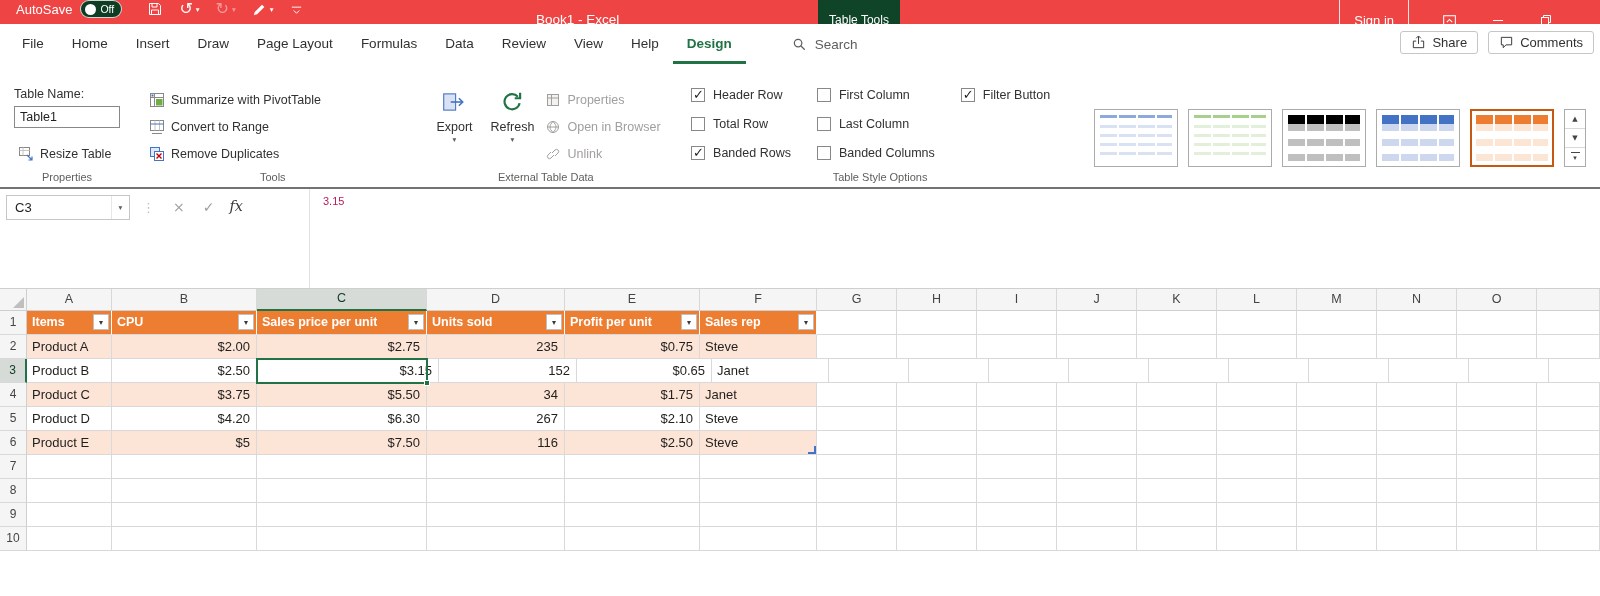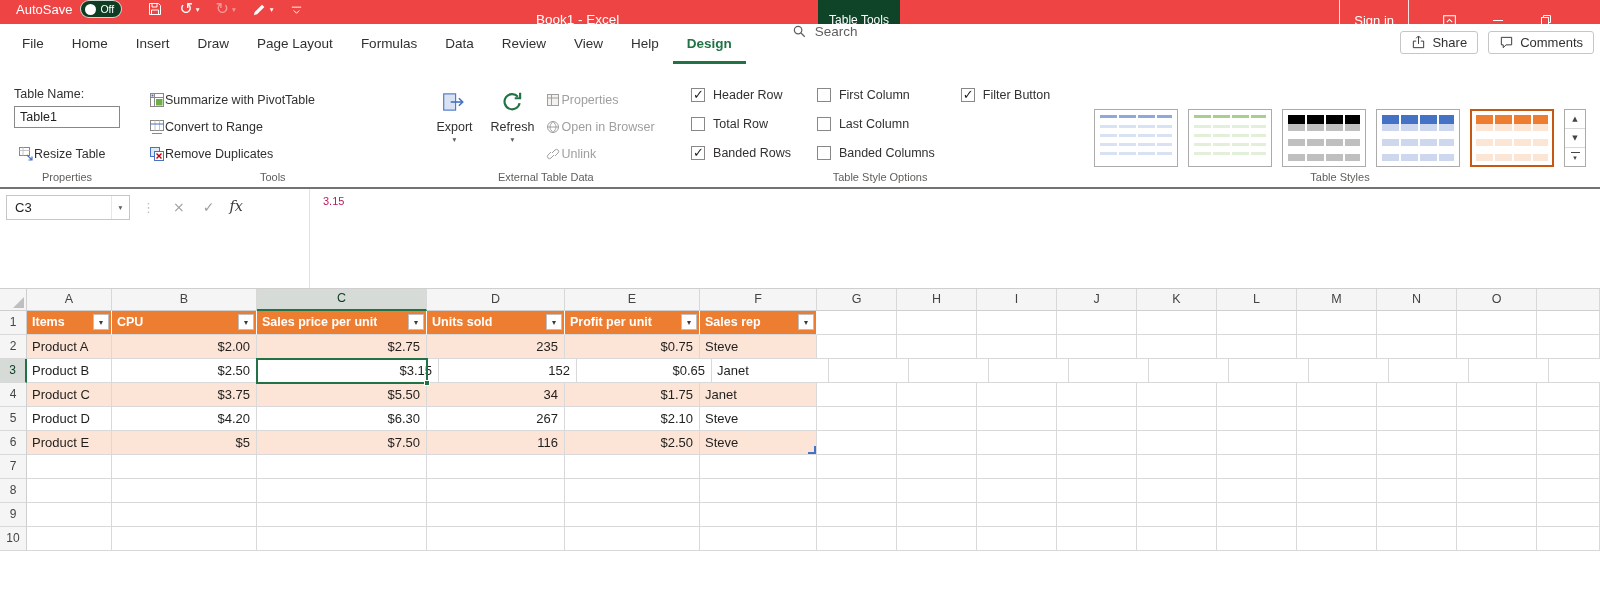--- a/index.html
+++ b/index.html
@@ -24,36 +24,36 @@
     font-size:12px; display:flex; align-items:center; justify-content:center}
   .tb-right {position:absolute; right:0; top:0; height:40px; display:flex; align-items:center; gap:32px; padding-right:46px}
   .signin-btn {border:1px solid rgba(255,255,255,.85); background:transparent; color:#fff; font-size:13px;
     padding:19px 14px; font-family:inherit; border-radius:2px}
 
   
   #tabrow {height:40px; display:flex; align-items:stretch; background:#fff; padding-left:8px; position:relative}
   #ribbon-tabs {display:flex}
   .rtab {padding:0 14px; line-height:40px; font-size:13.5px; color:#323130; white-space:nowrap}
   .rtab.active {color:#217346; font-weight:700; box-shadow:inset 0 -3px 0 #217346}
-  .search {display:flex; gap:8px; margin-left:46px; font-size:13.5px; color:#605E5C}
+  .search {display:flex; align-items:center; gap:8px; margin-left:46px; font-size:13.5px; color:#605E5C}
   .tabrow-right {position:absolute; right:6px; top:7px; display:flex; gap:10px}
   .pill-btn {display:flex; align-items:center; gap:6px; border:1px solid #C8C6C4; border-radius:3px;
     background:#fff; padding:3px 10px; font-size:13px; color:#323130; white-space:nowrap}
 
   
   #ribbon {height:125px; display:flex; align-items:flex-end; background:#FFFFFF; border-bottom:2px solid #737373; padding:0 4px}
   .rgroup {position:relative; padding:6px 10px 20px}
   .rg-label {position:absolute; left:0; right:0; bottom:4px; text-align:center; font-size:11px; color:#605E5C}
   .rdivider {width:1px; background:#E1DFDD; margin:6px 2px 8px}
   .colflex {display:flex; flex-direction:column}
   .rowflex {display:flex}
   .field-label {font-size:12.5px; color:#323130; margin:2px 0 5px}
   .table-name-input {width:106px; height:22px; border:1px solid #8A8886; font-size:12.5px; padding:0 5px;
     font-family:inherit; margin-bottom:12px; color:#201F1E}
-  .small-btn {display:flex; align-items:center; font-size:12.5px; color:#323130; white-space:nowrap; height:27px; padding:0 4px}
+  .small-btn {display:flex; align-items:center; gap:6px; font-size:12.5px; color:#323130; white-space:nowrap; height:27px; padding:0 4px}
   .small-btn.disabled {color:#A19F9D}
   .stack {display:flex; flex-direction:column; padding-top:4px}
   .big-btn {width:58px; display:flex; flex-direction:column; align-items:center; text-align:center;
     font-size:12.5px; color:#323130; padding-top:7px; line-height:1.15}
   .big-btn svg {margin-bottom:5px}
   .bb-caret {font-family:"DejaVu Sans",sans-serif; font-size:7.5px; color:#605E5C; margin-top:2px}
   .g-properties {width:132px}
   .g-tools {width:294px}
   .g-external {width:278px}
   .g-styleopts {width:398px}
@@ -381,21 +381,20 @@
           <div class="tstyle selected">
             <div class="tstyle-inner" style="background-image: repeating-linear-gradient(90deg, rgba(255, 255, 255, 0) 0px, rgba(255, 255, 255, 0) 17px, rgb(255, 255, 255) 17px, rgb(255, 255, 255) 19px), linear-gradient(rgb(237, 125, 49) 0px, rgb(237, 125, 49) 9px, rgb(251, 229, 213) 9px, rgb(251, 229, 213) 16px, rgb(255, 255, 255) 16px, rgb(255, 255, 255) 24px, rgb(251, 229, 213) 24px, rgb(251, 229, 213) 31px, rgb(255, 255, 255) 31px, rgb(255, 255, 255) 39px, rgb(251, 229, 213) 39px, rgb(251, 229, 213) 46px);"></div>
           </div>
         </div>
       <div class="gal-btns">
         <div class="gal-btn">▲</div>
         <div class="gal-btn">▼</div>
         <div class="gal-btn more"><span class="more-bar"></span>▾</div>
       </div>
     </div>
-    <div class="rg-label">Table Styles</div>
   </div>
 
 </div>
 
 <div id="formulabar">
   <div class="fb-left">
     <div class="namebox">
       <span class="nb-value">C3</span>
       <span class="nb-caret">▾</span>
     </div>

